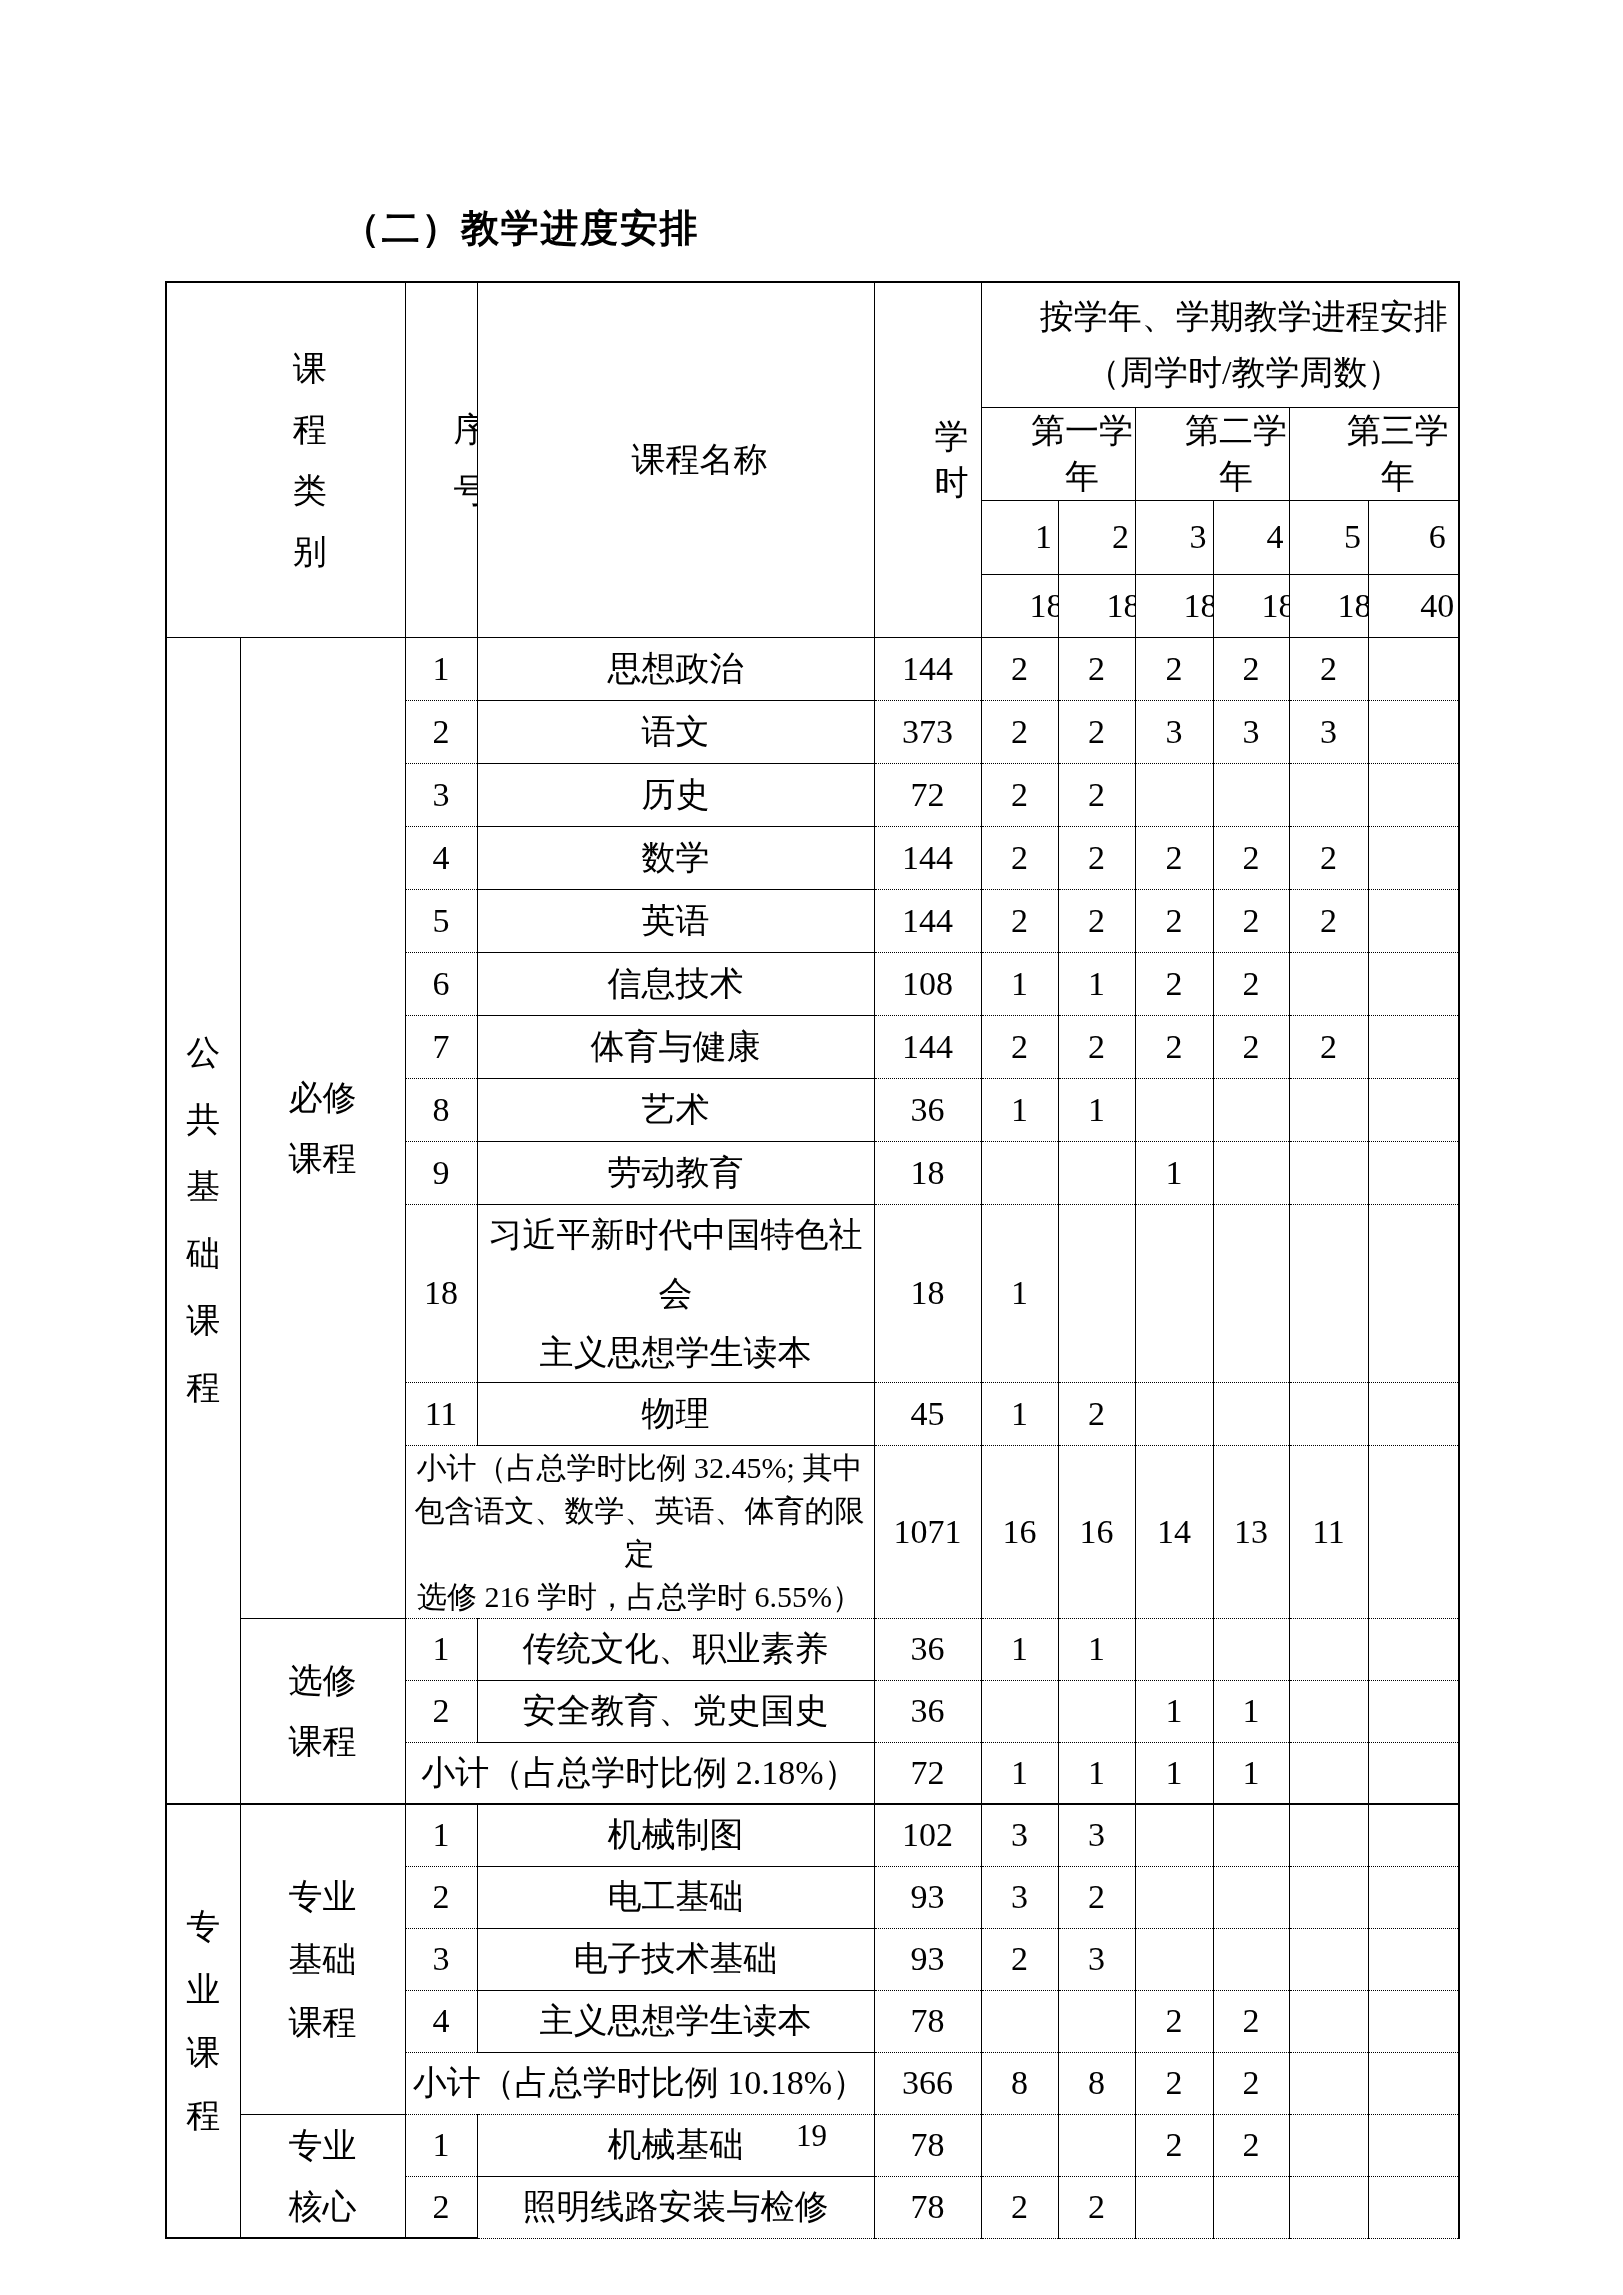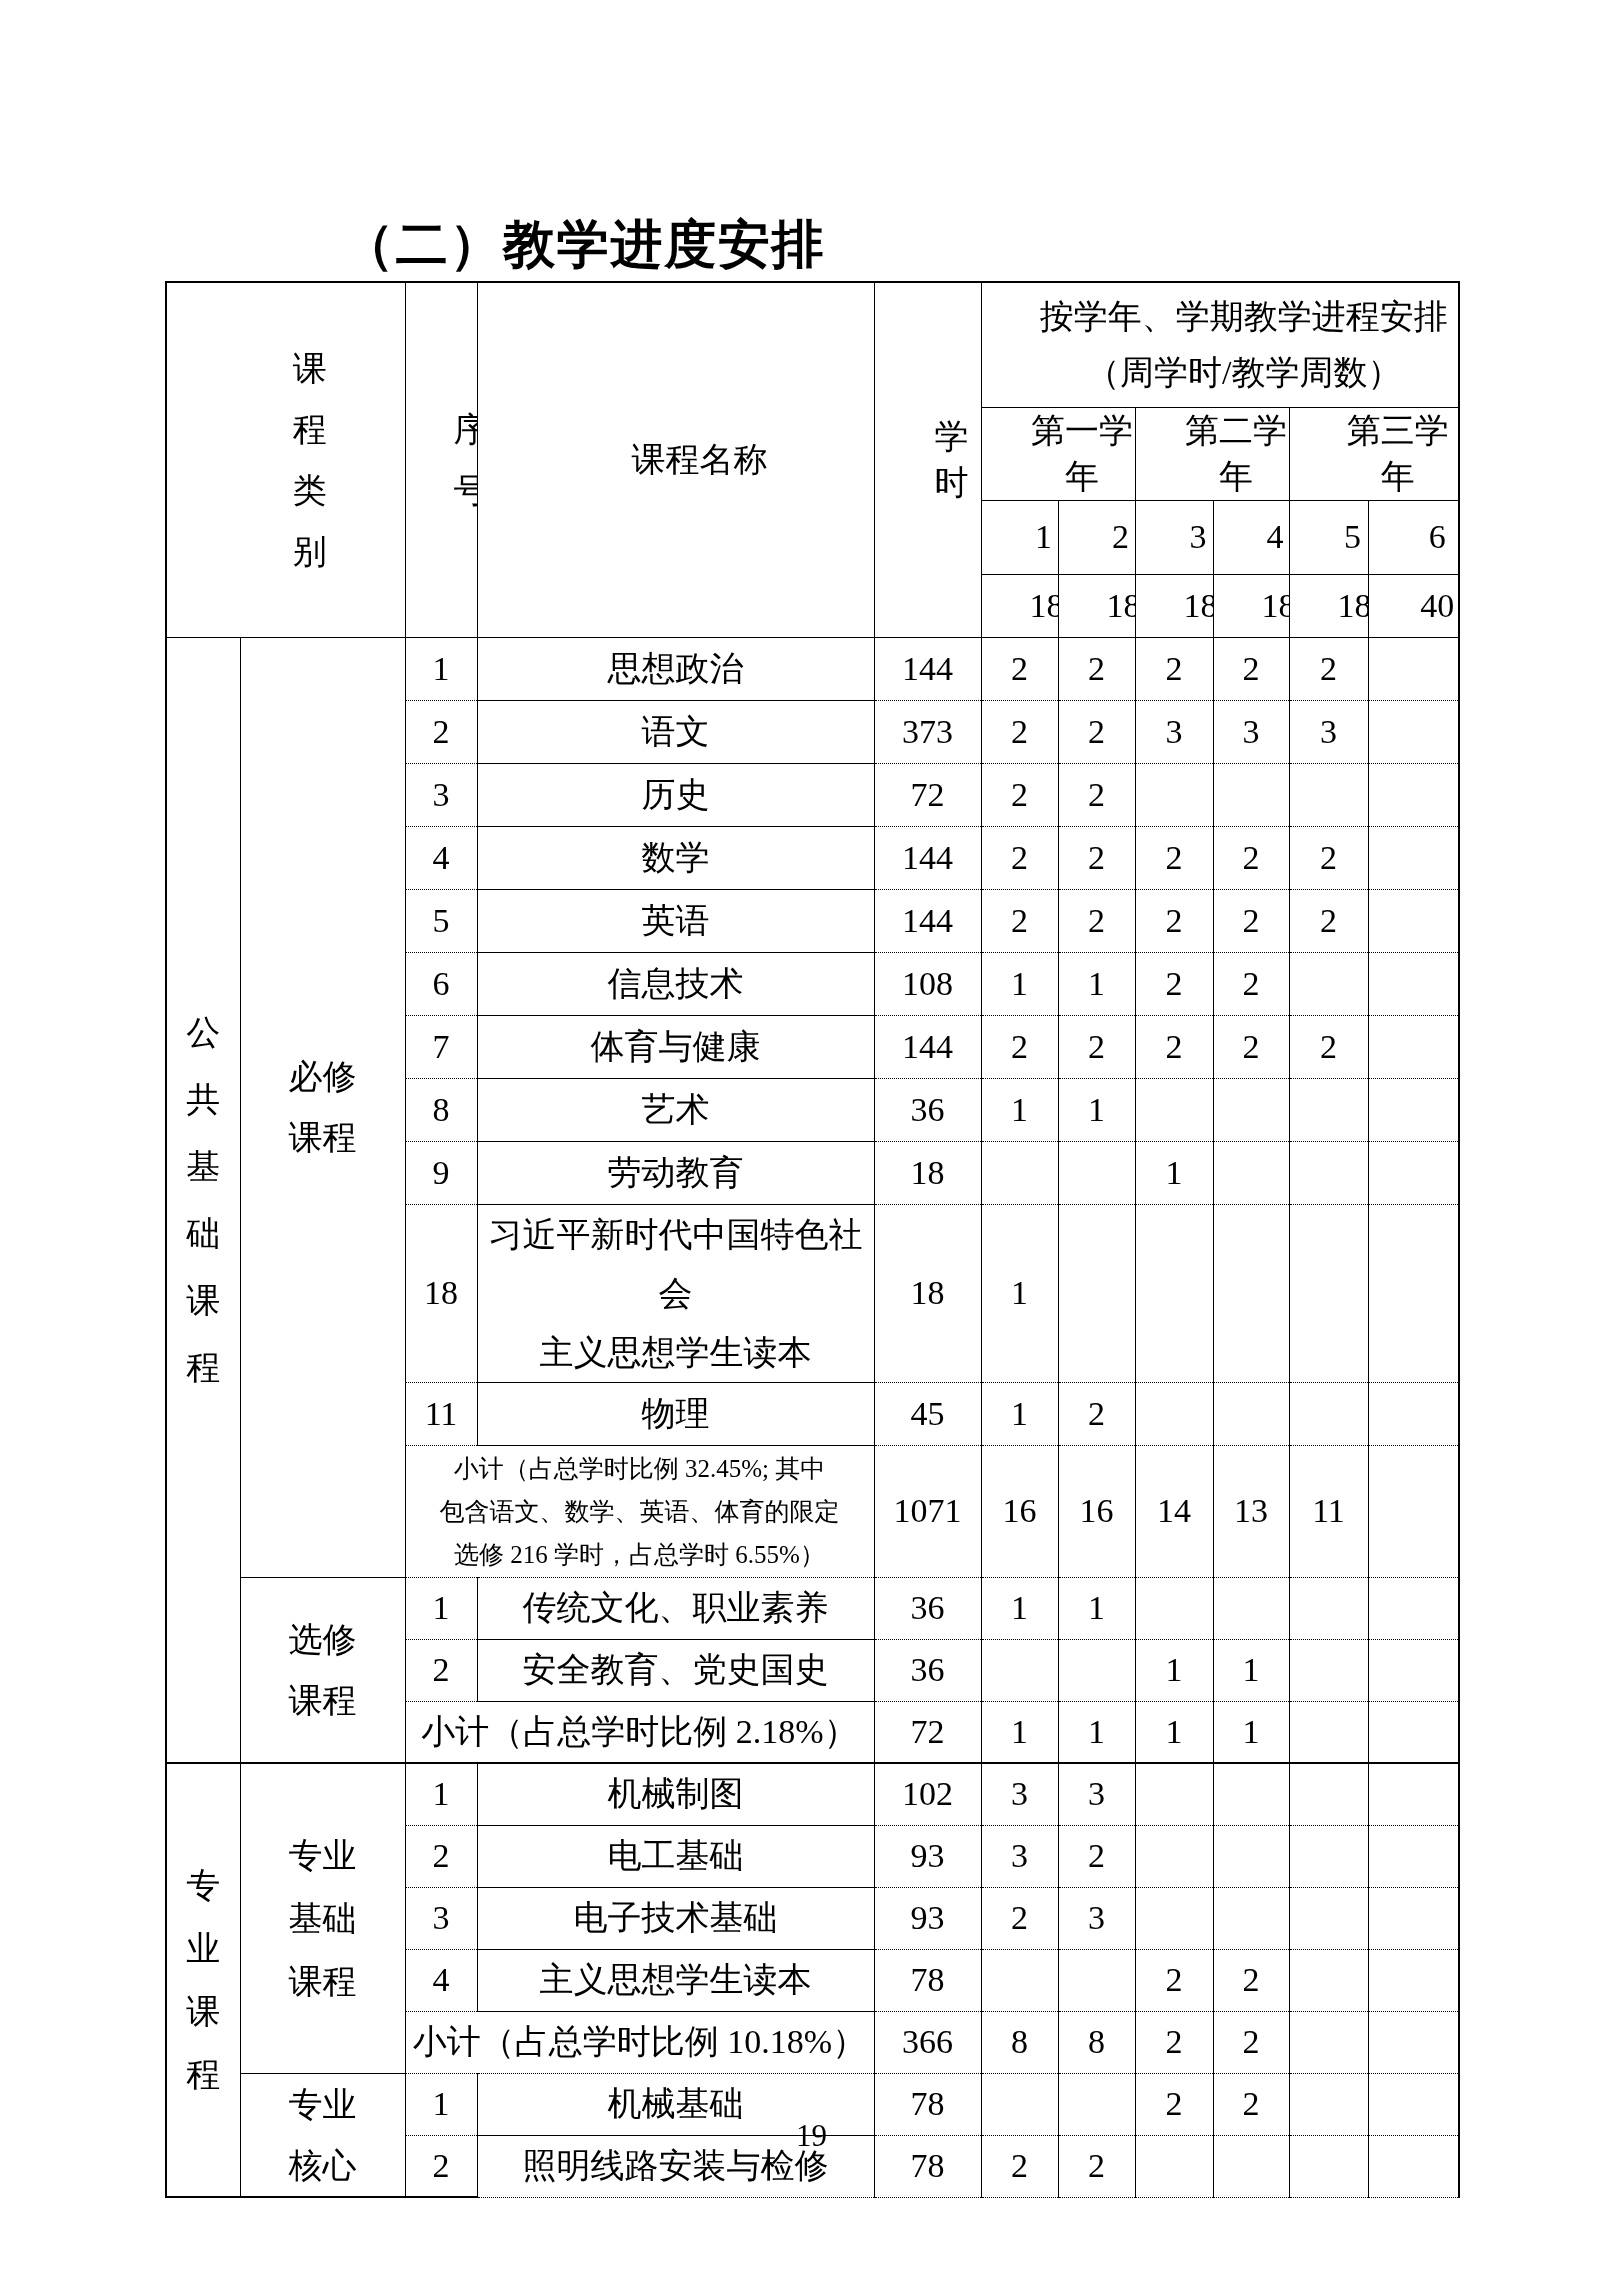--- a/index.html
+++ b/index.html
@@ -1,22 +1,22 @@
 <!DOCTYPE html>
 <html style="font-size:13.5px"><head>
 <meta charset="utf-8">
 <style>
   html,body{margin:0;padding:0;}
   body{
     width:1623px;height:2295px;position:relative;background:#ffffff;
     font-family:"Liberation Serif","DejaVu Serif",serif;color:#000;
   }
   .page-title{
-    position:absolute;left:342px;top:210px;
-    font-size:52px;font-weight:bold;letter-spacing:1.7px;white-space:nowrap;
+    position:absolute;left:342px;top:203px;
+    font-size:38px;font-weight:bold;letter-spacing:1.7px;white-space:nowrap;
   }
   .sched-table{
     position:absolute;left:165px;top:281px;width:1292px;
     border-collapse:collapse;table-layout:fixed;
   }
   td,th{
     padding:0;text-align:center;vertical-align:middle;
     font-size:34px;font-weight:normal;overflow:hidden;
   }
   th{border:1.7px solid #000;padding-left:48px;}
@@ -29,21 +29,21 @@
   .or{border-right:2.5px solid #000;}
   .hb{border-bottom:1.7px solid #000;}   
   .nm{border-bottom-style:solid;}      
   .bb3{border-bottom:2.5px solid #000;}  
   .dotb{border-bottom:1.7px dotted #000;}
   .v{white-space:pre-line;}
   .lh72{line-height:61px;}
   .lh74{line-height:63px;}
   .lh79{line-height:67px;}
   .sched{white-space:pre-line;line-height:56px;}
-  .sub3{font-size:25px;line-height:43px;white-space:pre-line;}
+  .sub3{font-size:30px;line-height:43px;white-space:pre-line;}
   .nm2{line-height:59px;white-space:pre-line;}
   .h148{height:125px;}.h98{height:83px;}.h87{height:74px;}.h75{height:63px;}
   .h74{height:63px;}.h73{height:62px;}.h104{height:88px;}.h156{height:132px;}
   .page-number{
     position:absolute;left:0;top:2118px;width:100%;text-align:center;
     font-size:31px;
   }
 </style>
 </head>
 <body>

